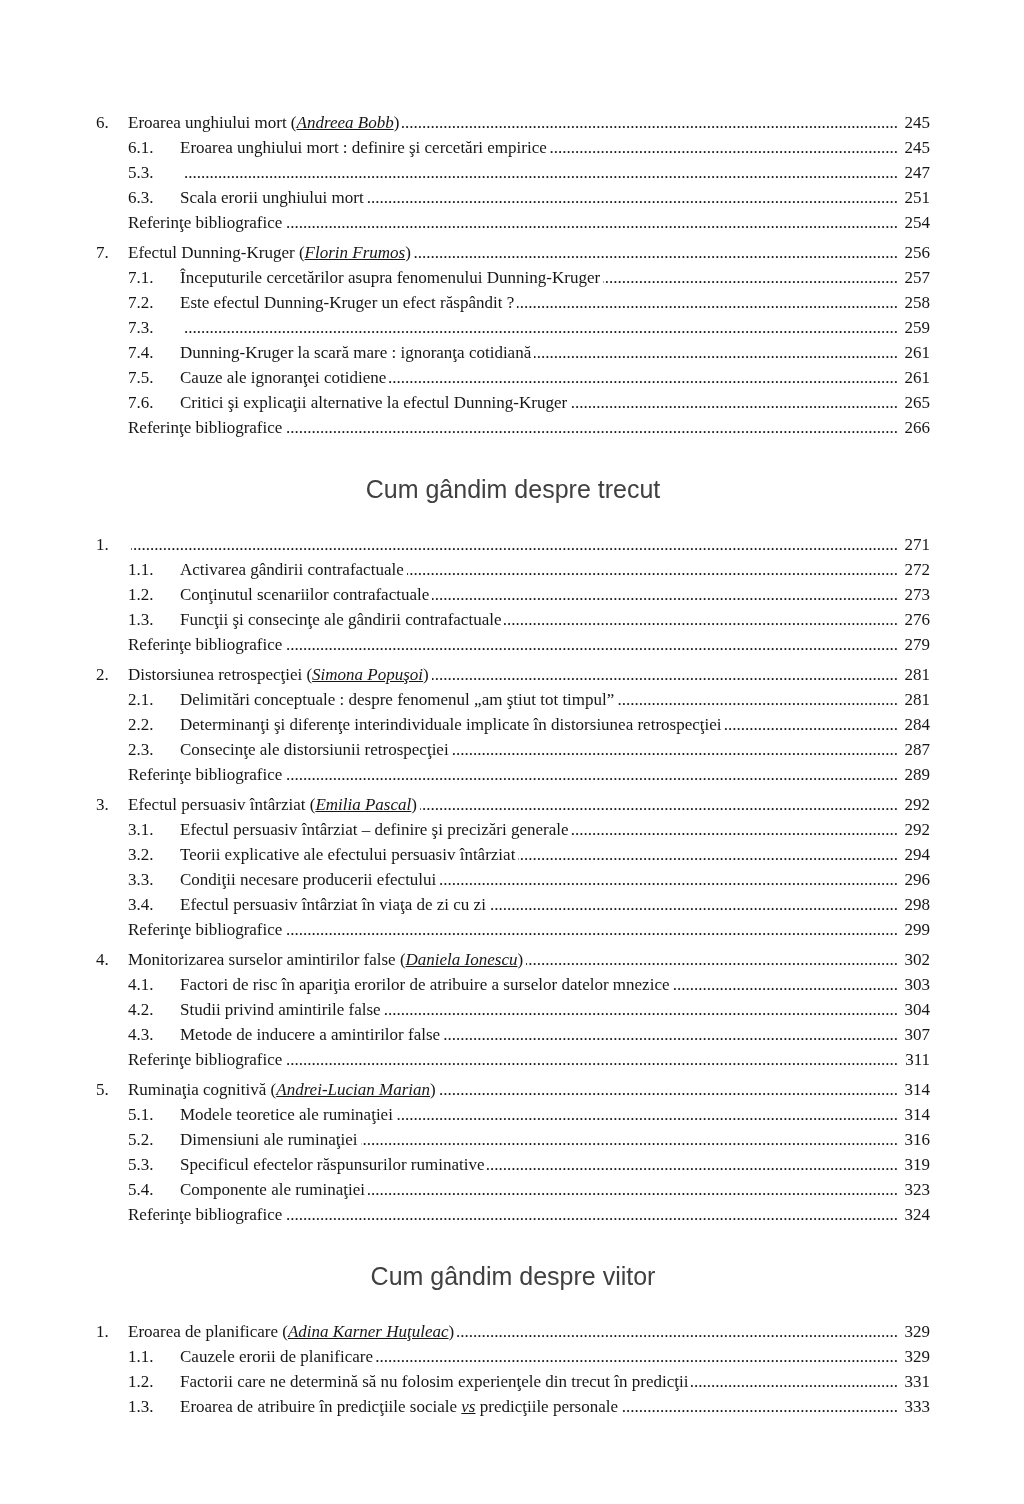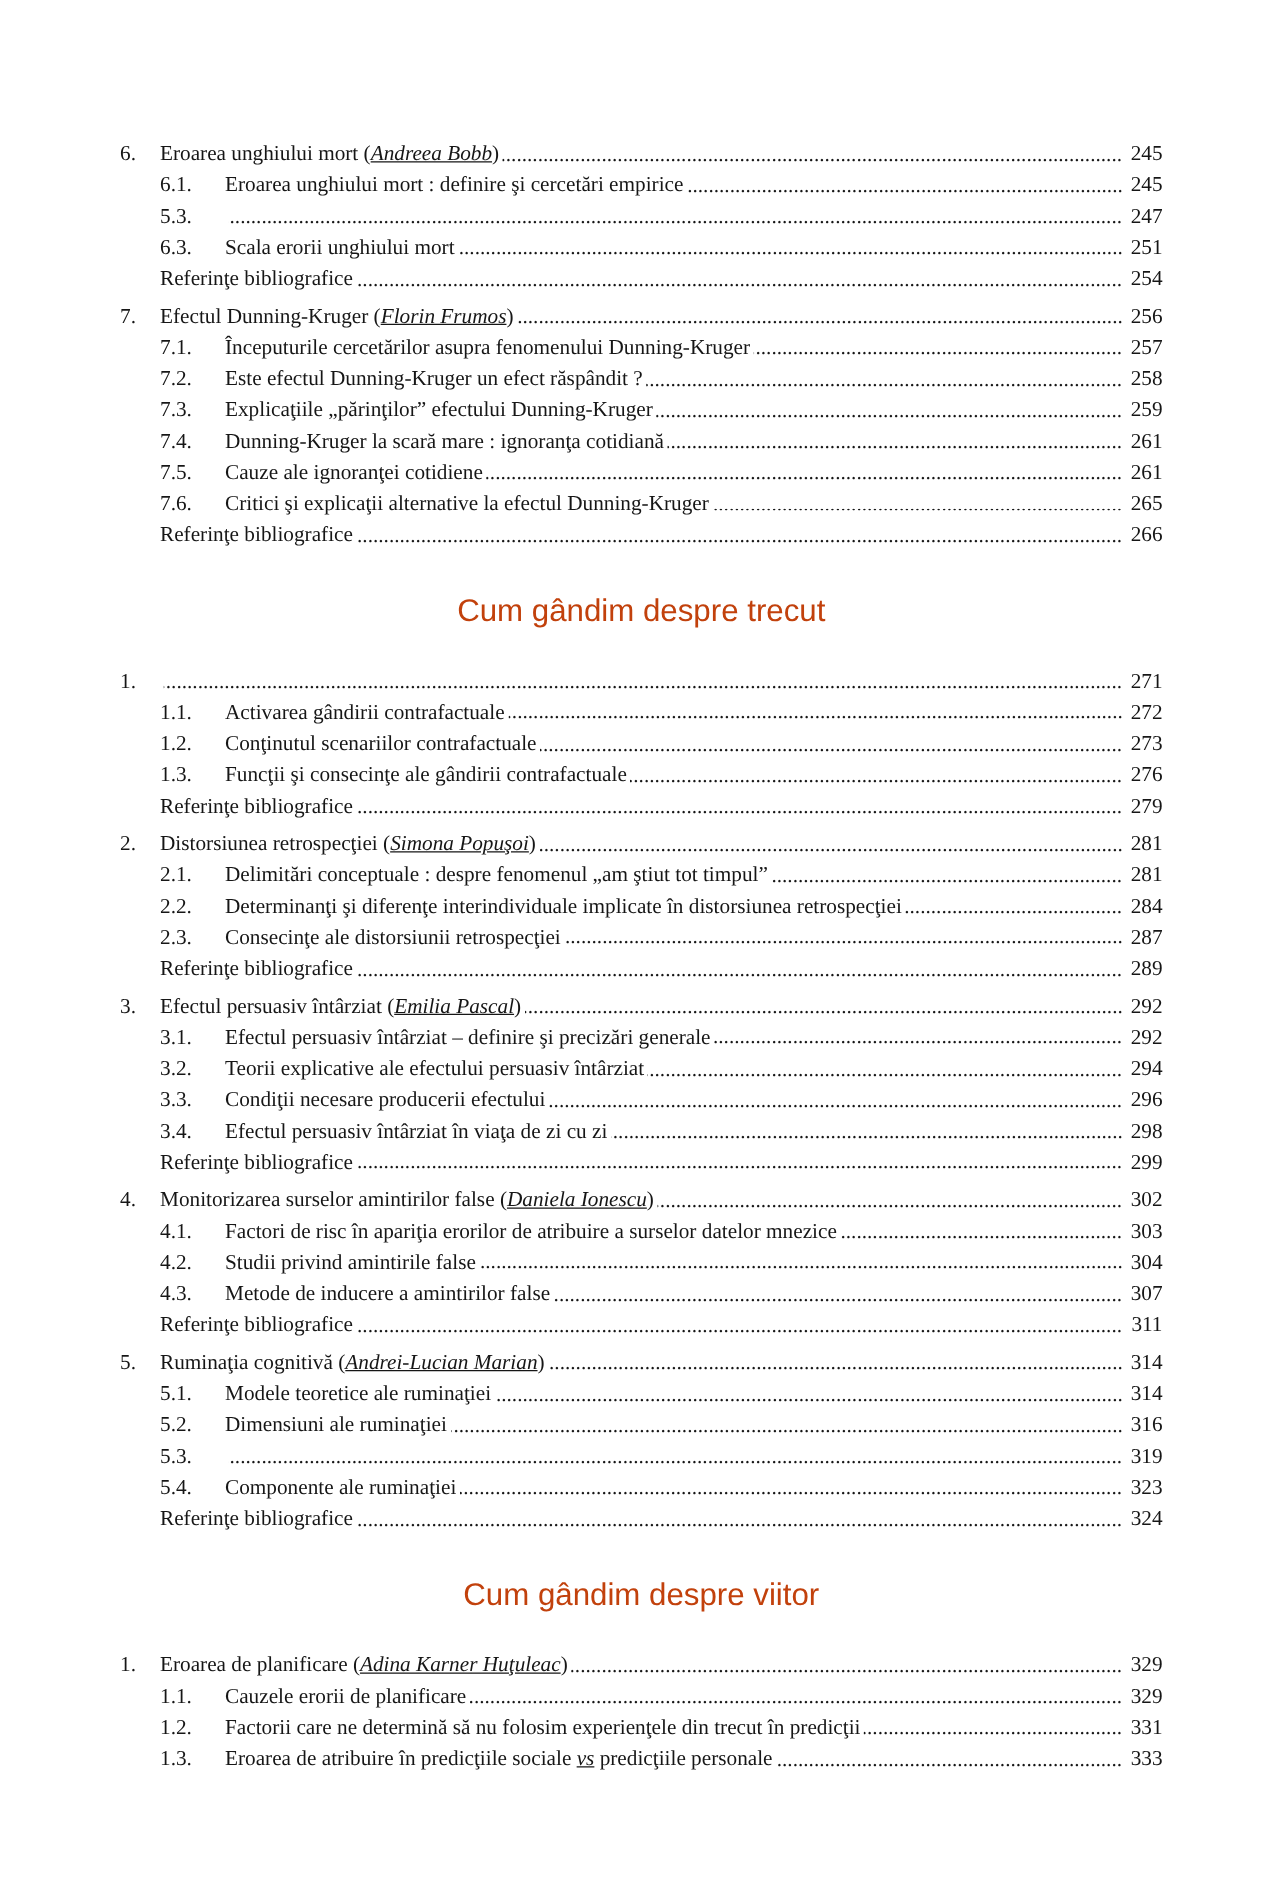--- a/index.html
+++ b/index.html
@@ -24,21 +24,21 @@
     direction: rtl; margin: 0 2px 0 3px;
   }
   .leader::after {
     content: "................................................................................................................................................................................................................................................";
   }
   .pg { flex: none; min-width: 30px; text-align: right; white-space: nowrap; }
   .chapter + .chapter { margin-top: 5px; }
   .group-heading {
     font-family: "Liberation Sans", "DejaVu Sans", sans-serif;
     font-weight: 400; font-size: 25px; line-height: 30px;
-    text-align: center; margin: 34px 0 28px 0; color: #c2410c;
+    text-align: center; margin: 34px 0 28px 0; color: #404040;
   }
 </style>
 </head>
 <body>
 
 <div class="page">
   <main>
       <section class="toc-group">
         <div class="chapter">
           <div class="row l1">
@@ -84,21 +84,20 @@
             <span class="pg">257</span>
           </div>
           <div class="row l2">
             <span class="num">7.2.</span>
             <span class="title">Este efectul Dunning-Kruger un efect răspândit ?</span>
             <span class="leader"></span>
             <span class="pg">258</span>
           </div>
           <div class="row l2">
             <span class="num">7.3.</span>
-            <span class="title">Explicaţiile „părinţilor” efectului Dunning-Kruger</span>
             <span class="leader"></span>
             <span class="pg">259</span>
           </div>
           <div class="row l2">
             <span class="num">7.4.</span>
             <span class="title">Dunning-Kruger la scară mare : ignoranţa cotidiană</span>
             <span class="leader"></span>
             <span class="pg">261</span>
           </div>
           <div class="row l2">
@@ -265,20 +264,21 @@
             <span class="pg">314</span>
           </div>
           <div class="row l2">
             <span class="num">5.2.</span>
             <span class="title">Dimensiuni ale ruminaţiei</span>
             <span class="leader"></span>
             <span class="pg">316</span>
           </div>
           <div class="row l2">
             <span class="num">5.3.</span>
+            <span class="title">Specificul efectelor răspunsurilor ruminative</span>
             <span class="leader"></span>
             <span class="pg">319</span>
           </div>
           <div class="row l2">
             <span class="num">5.4.</span>
             <span class="title">Componente ale ruminaţiei</span>
             <span class="leader"></span>
             <span class="pg">323</span>
           </div>
           <div class="row ref">

